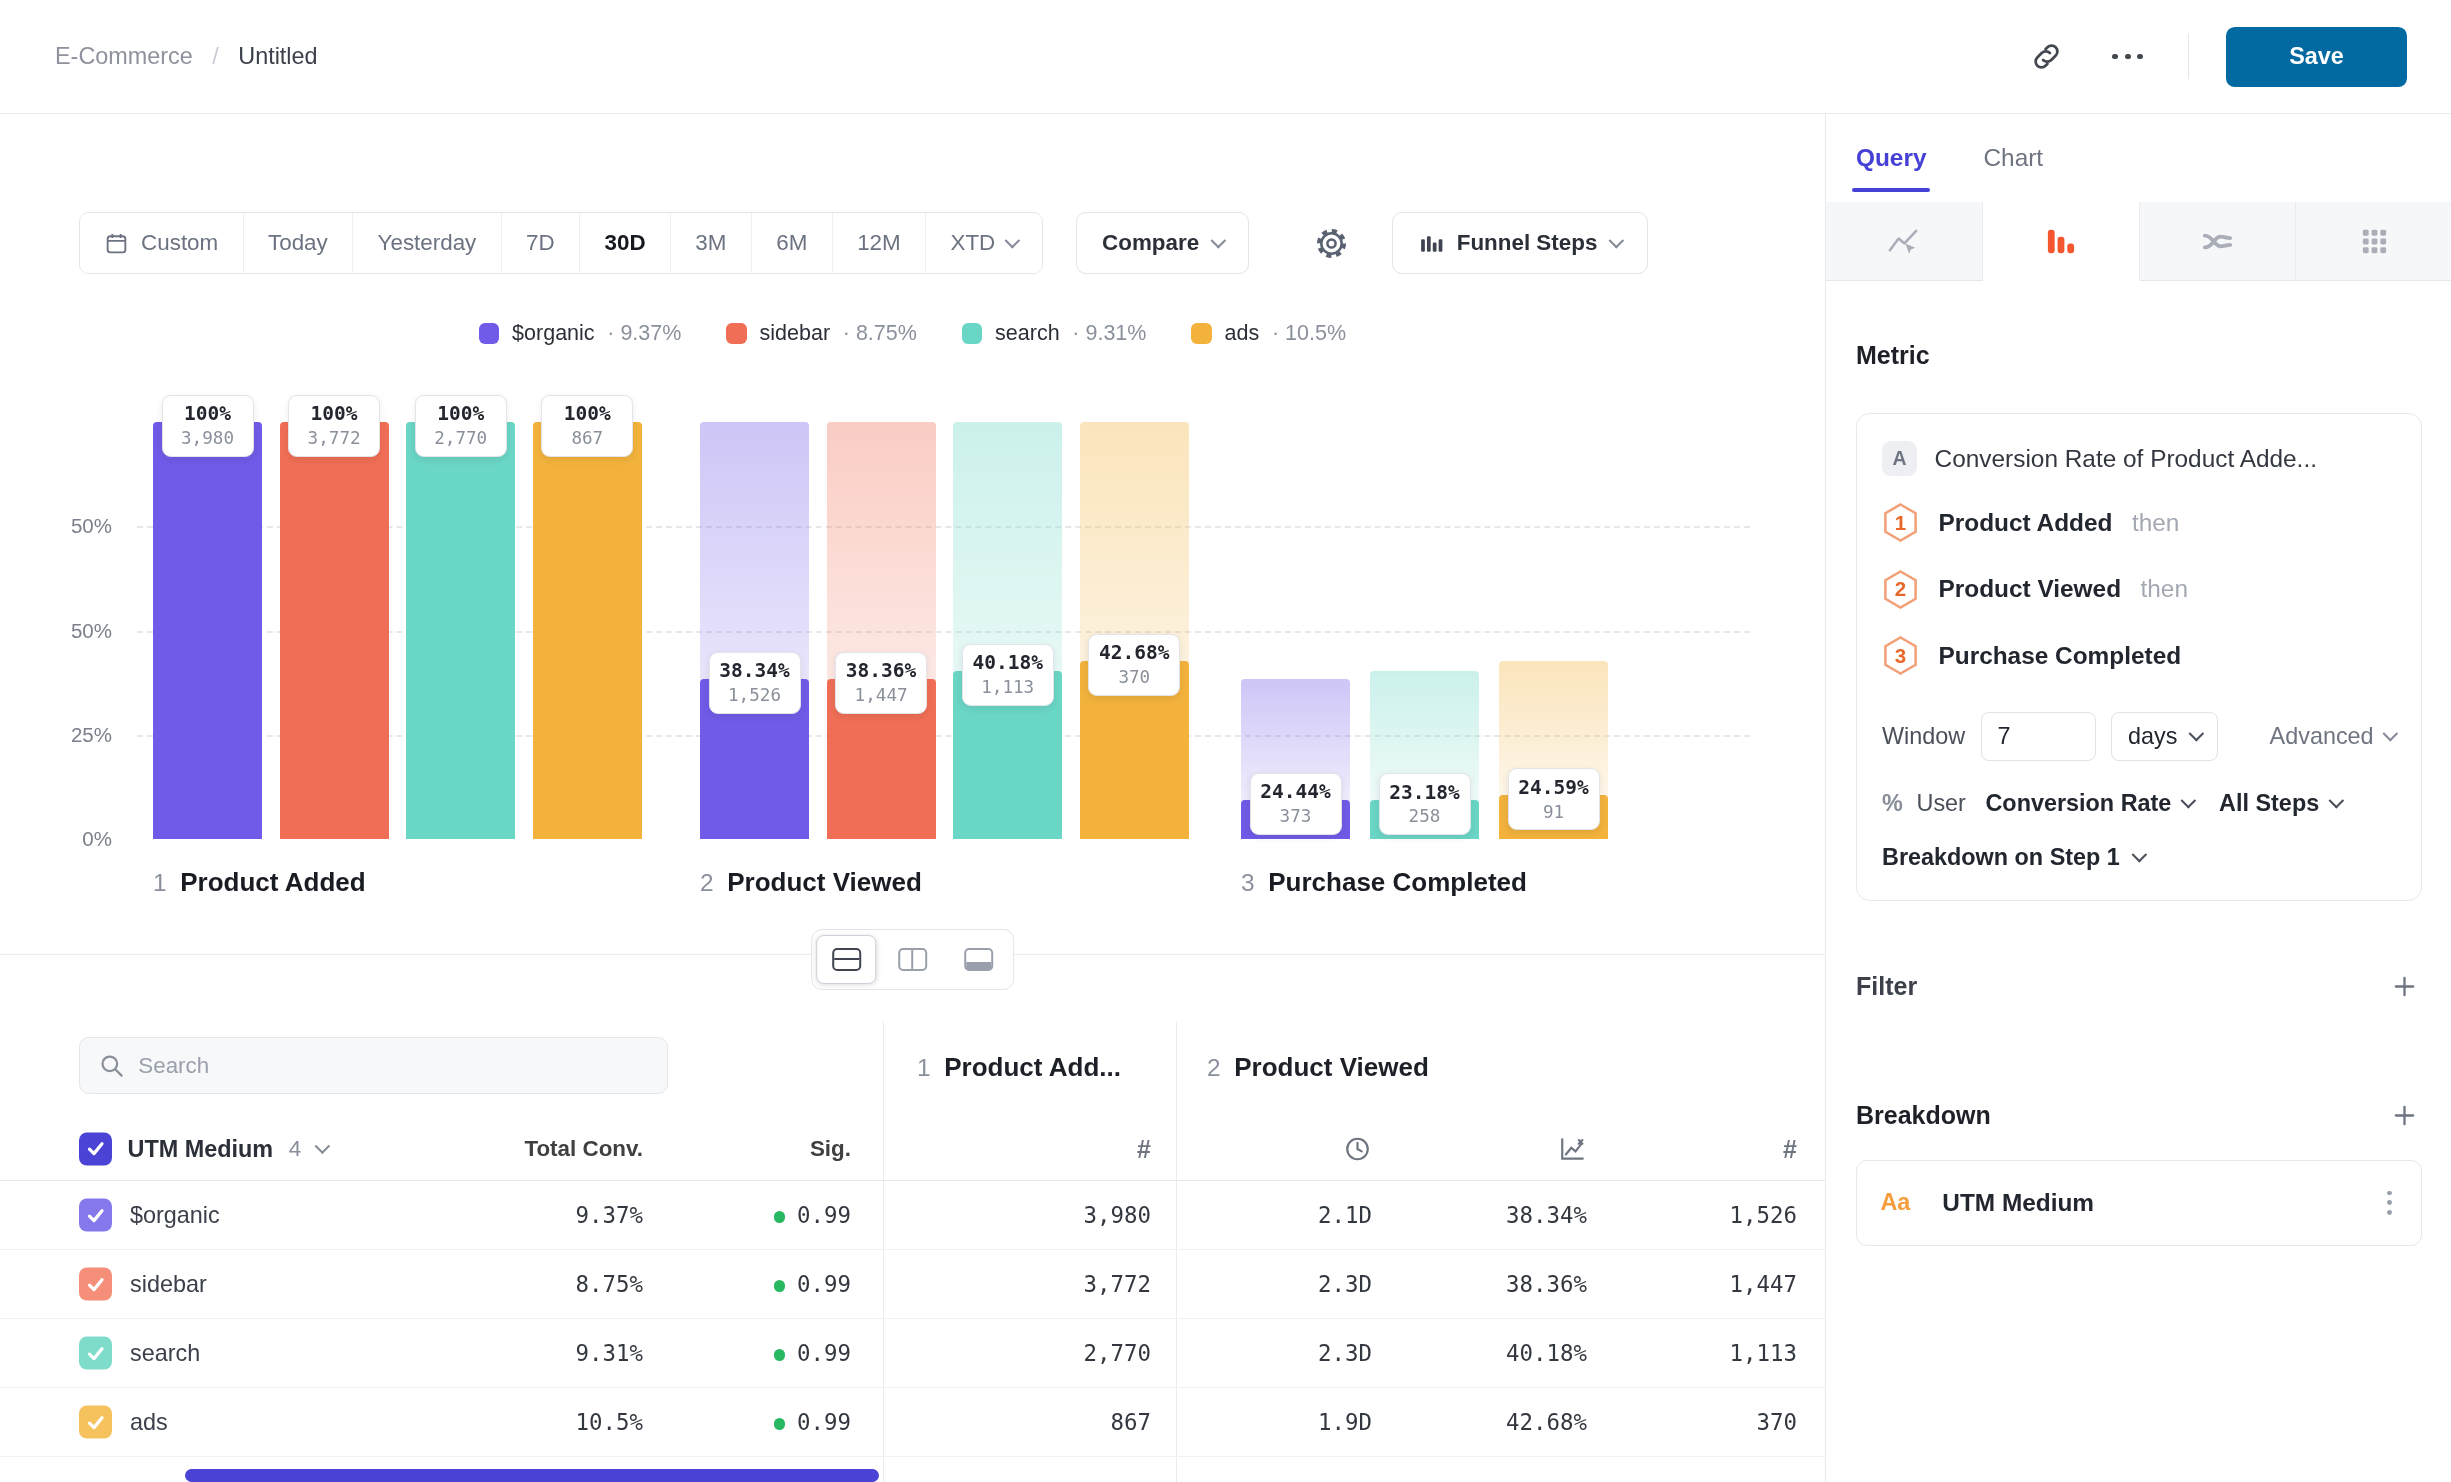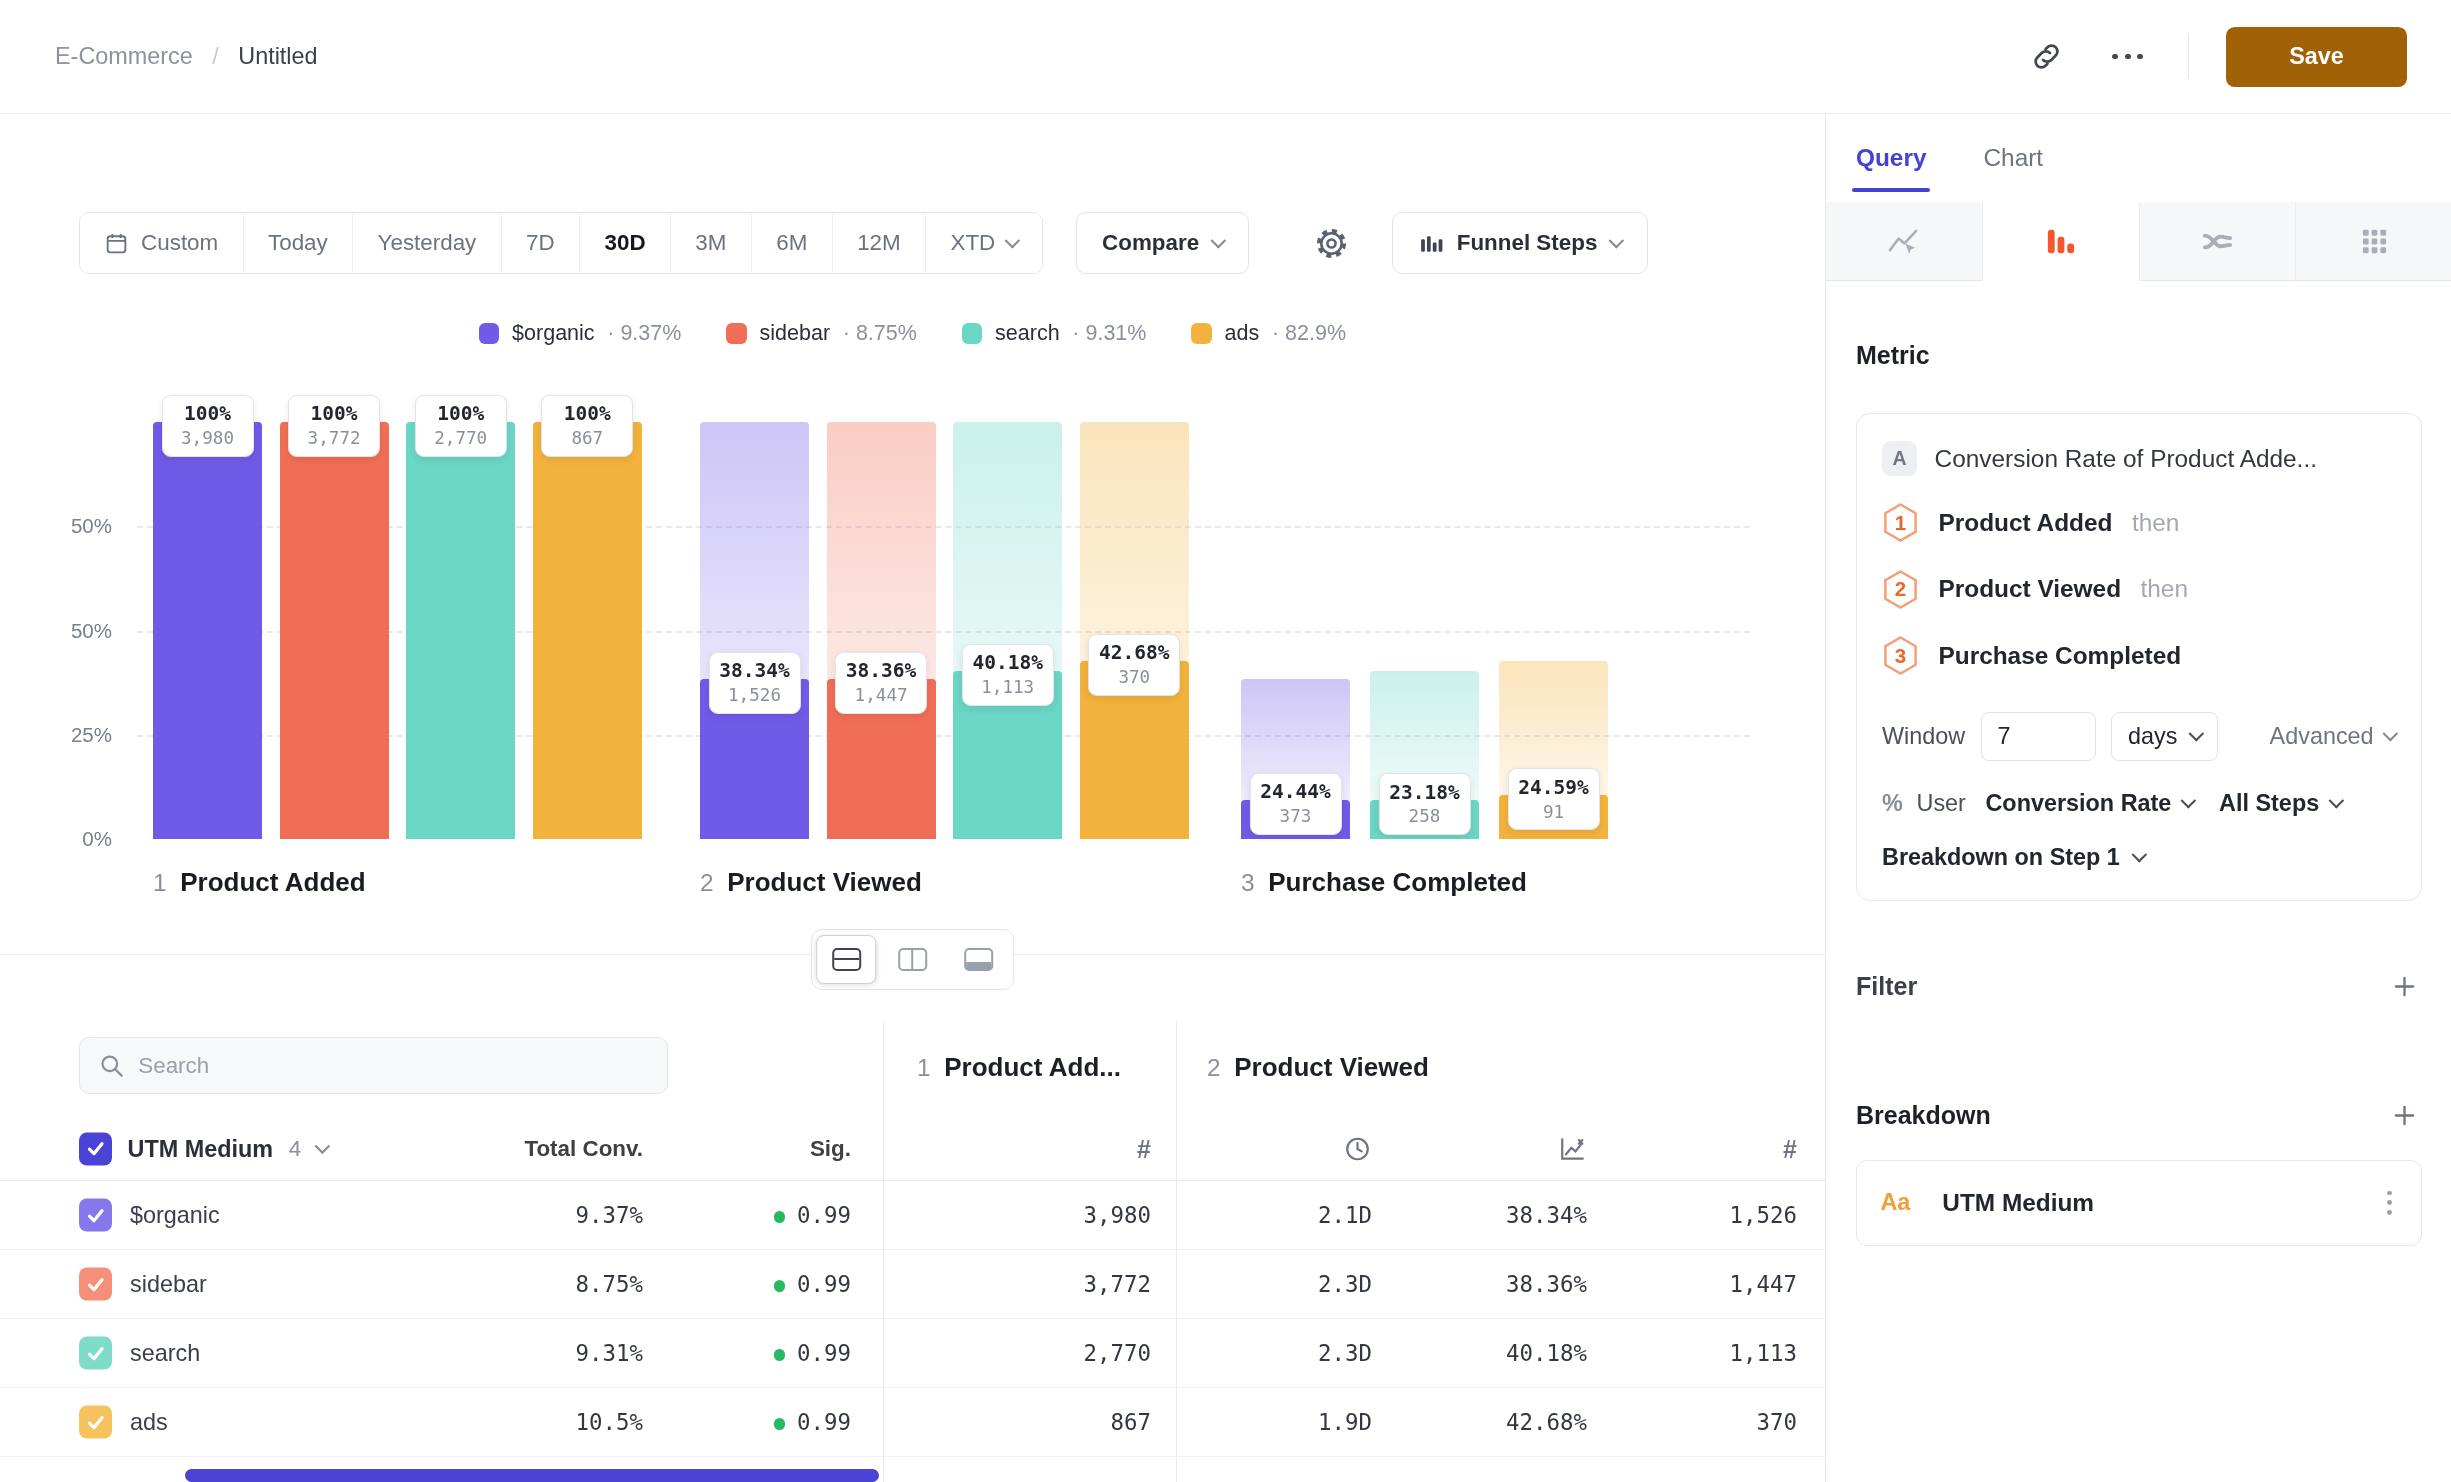--- a/index.html
+++ b/index.html
@@ -12,21 +12,21 @@
             display: flex; align-items: center; justify-content: space-between; padding: 0 45px 0 55px; background: #fff; }
   .crumbs { display: flex; align-items: flex-end; font-size: 23.4px; }
   .crumb-project { color: #8e929c; cursor: pointer; }
   .crumb-sep { color: #c9ccd3; margin: 0 19.5px; }
   .crumb-title { color: #3b404b; }
   .topbar-right { display: flex; align-items: center; }
   .icon-btn { display: inline-flex; align-items: center; justify-content: center; cursor: pointer; padding: 7.8px; }
   .dots { display: flex; gap: 6.8px; margin-left: 33px; }
   .dots i { width: 5.9px; height: 5.9px; border-radius: 50%; background: #43474f; }
   .vdiv { width: 1px; height: 45px; background: #e4e6ea; margin: 0 37px; }
-  .save-btn { width: 181px; height: 60px; border: none; border-radius: 8.8px; background: #a16207; color: #fff;
+  .save-btn { width: 181px; height: 60px; border: none; border-radius: 8.8px; background: #0369a1; color: #fff;
               font-size: 23.4px; font-weight: 600; font-family: inherit; cursor: pointer; }
 
   
   .left { position: absolute; top: 114px; left: 0; width: 1825px; bottom: 0; background: #fff; }
 
   .toolbar { position: absolute; top: 98px; left: 79px; display: flex; align-items: center; justify-content: flex-end; }
   .seg { display: flex; align-items: stretch; height: 62px; border: 1px solid #e2e4e9; border-radius: 9.8px; background: #fff; overflow: hidden; }
   .seg-btn { display: flex; align-items: center; gap: 11.7px; padding: 0 24.4px; border: none; background: #fff;
              font-family: inherit; font-size: 22.4px; color: #6b7280; border-right: 1px solid #eef0f3; cursor: pointer; white-space: nowrap; }
   .seg-btn:last-child { border-right: none; }
@@ -251,21 +251,21 @@
           <span class="lg-pct">· 8.75%</span>
         </div>
         <div class="lg">
           <span class="sw" style="background: rgb(106, 214, 197);"></span>
           <span class="lg-name">search</span>
           <span class="lg-pct">· 9.31%</span>
         </div>
         <div class="lg">
           <span class="sw" style="background: rgb(242, 178, 60);"></span>
           <span class="lg-name">ads</span>
-          <span class="lg-pct">· 82.9%</span>
+          <span class="lg-pct">· 10.5%</span>
         </div>
       </div>
 
     <div class="plot">
         <div class="ytick" style="top: 104px;">50%</div>
         <div class="ytick" style="top: 209px;">50%</div>
         <div class="ytick" style="top: 313px;">25%</div>
         <div class="ytick" style="top: 417px;">0%</div>
         <div class="grid" style="top: 104px;"></div>
         <div class="grid" style="top: 209px;"></div>

